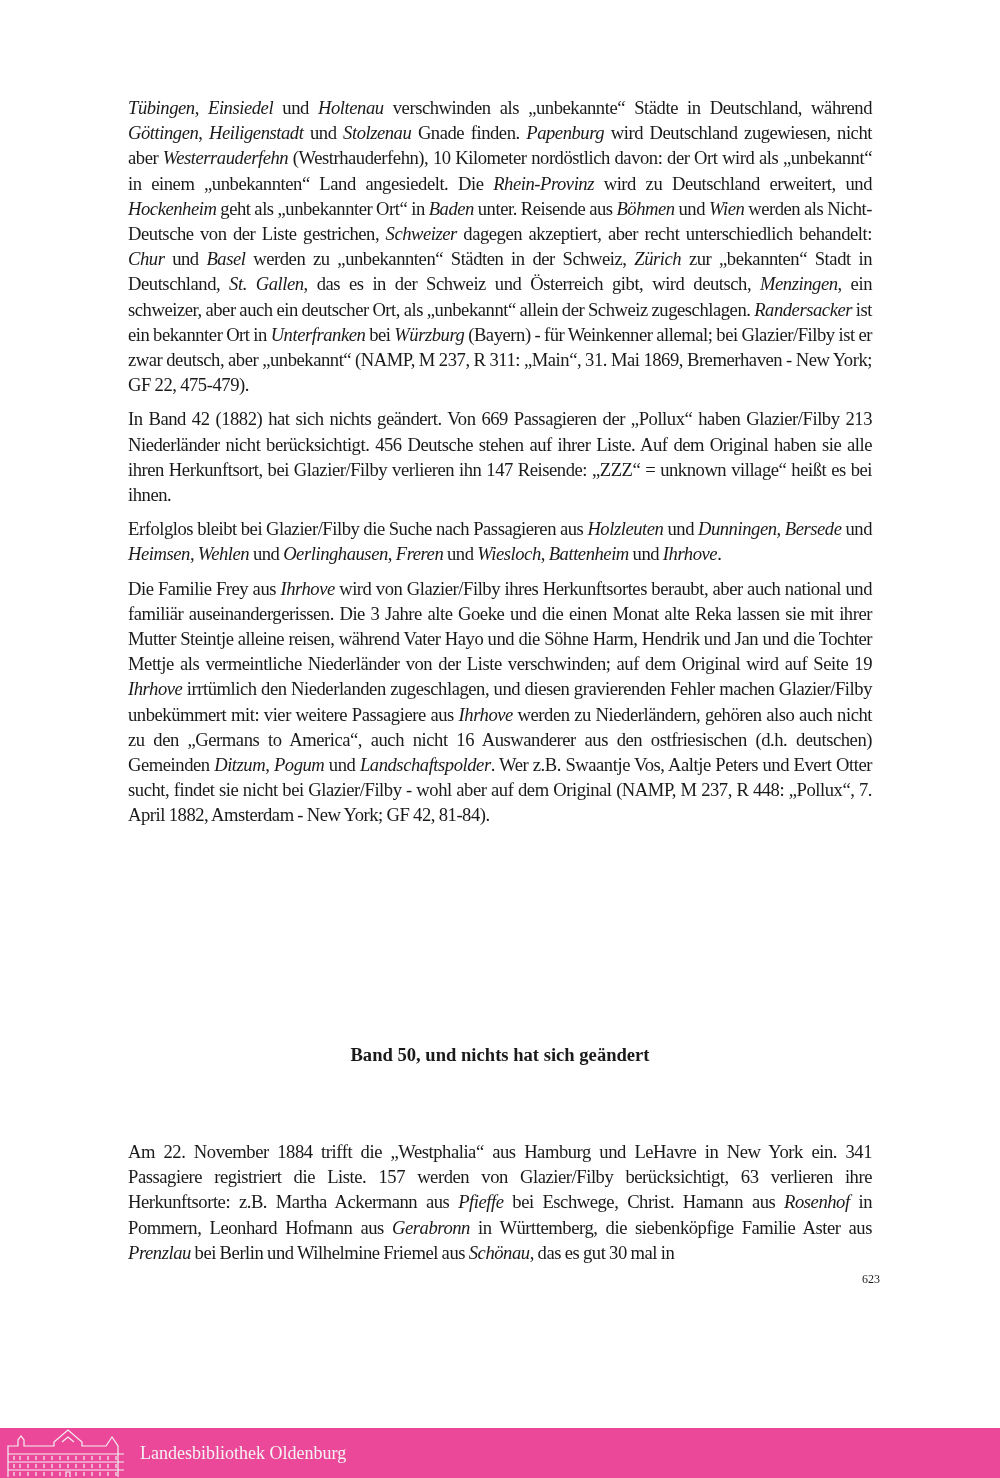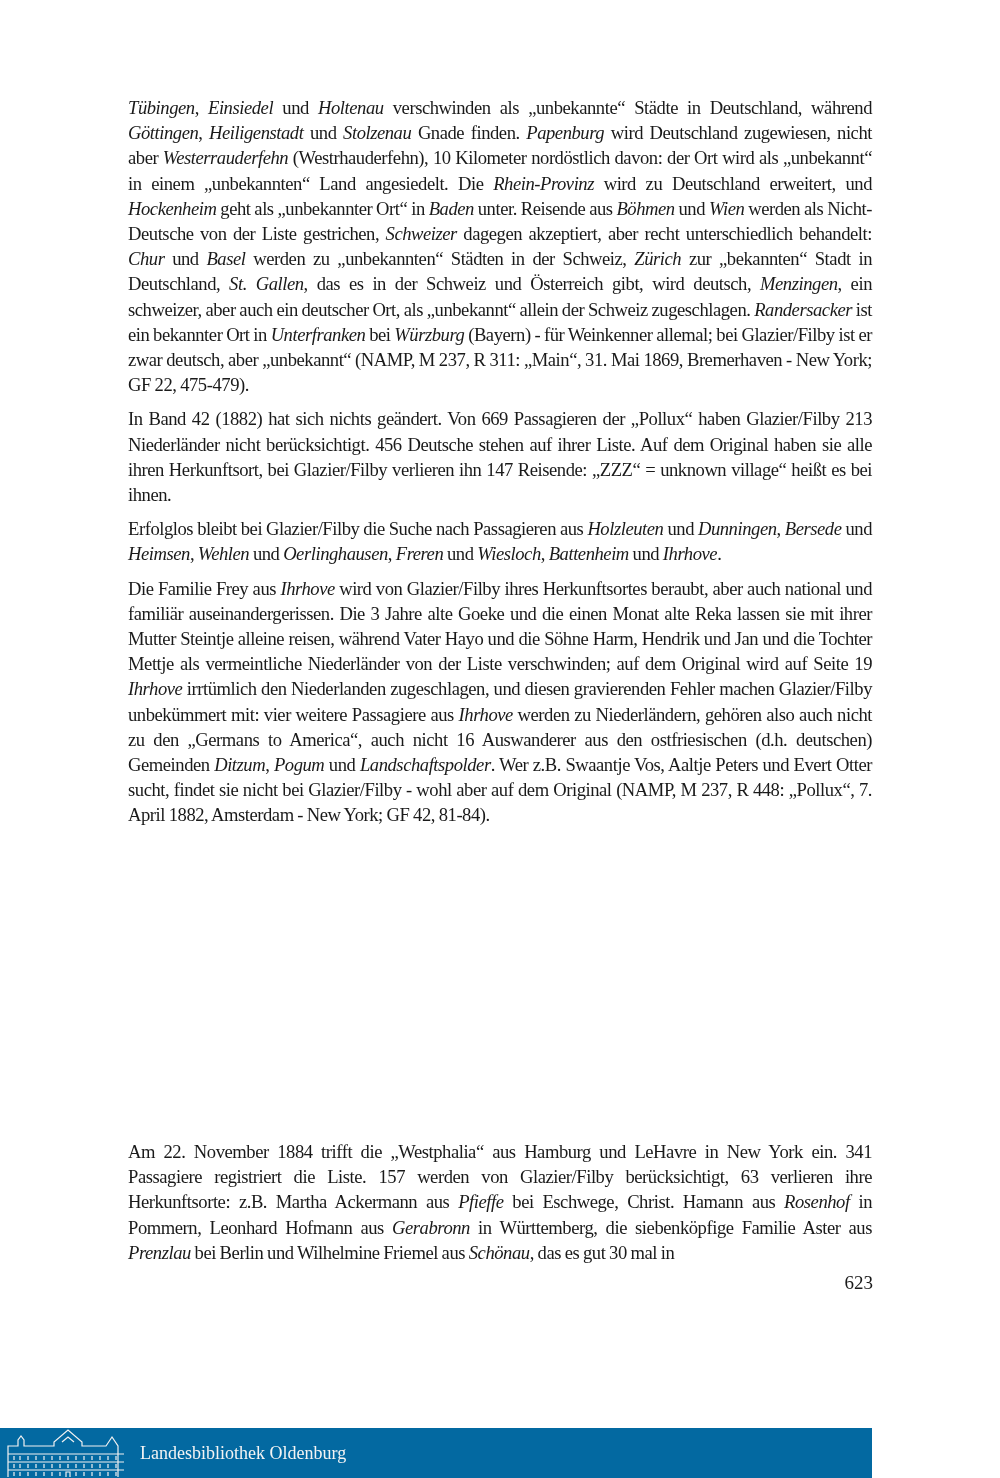--- a/index.html
+++ b/index.html
@@ -15,43 +15,44 @@
     font-family: "Liberation Serif", "DejaVu Serif", serif;
   }
   .para i { font-style: italic; }
   .heading {
     position: absolute; left: 0; width: 762px; top: 958px;
     text-align: center; font-weight: bold; font-size: 18.6px;
     font-family: "Liberation Serif", "DejaVu Serif", serif;
   }
   .section2 { position: absolute; left: 0; top: 1044px; width: 762px; }
   .page-number {
-    position: absolute; right: 8px; top: 1186px;
-    font-size: 19px; font-family: "Liberation Serif", "DejaVu Serif", serif;
+    position: absolute; right: 1px; top: 1186px;
+    font-size: 12px; font-family: "Liberation Serif", "DejaVu Serif", serif;
   }
   .footer {
-    position: absolute; left: 0; top: 1428px; width: 872px; height: 50px;
-    background: #0369a1; display: flex; align-items: center;
+    position: absolute; left: 0; top: 1428px; width: 1000px; height: 50px;
+    background: #ec4899; display: flex; align-items: center;
   }
   .logo { width: 124px; height: 50px; margin-left: 6px; }
   .footer-text {
     color: #f4f4f4; font-size: 18px; margin-left: 10px;
     font-family: "Liberation Serif", "DejaVu Serif", serif;
   }
 </style>
 </head>
 <body>
 
 <div class="page">
   <div id="section1">
       <p class="para"><i>Tübingen</i><span>, </span><i>Einsiedel</i><span> und </span><i>Holtenau</i><span> verschwinden als „unbekannte“ Städte in Deutschland, während </span><i>Göttingen</i><span>, </span><i>Heiligenstadt</i><span> und </span><i>Stolzenau</i><span> Gnade finden. </span><i>Papenburg</i><span> wird Deutschland zugewiesen, nicht aber </span><i>Westerrauderfehn</i><span> (West­rhauderfehn), 10 Kilometer nordöstlich davon: der Ort wird als „unbekannt“ in einem „unbekannten“ Land angesiedelt. Die </span><i>Rhein-Provinz</i><span> wird zu Deutsch­land erweitert, und </span><i>Hockenheim</i><span> geht als „unbekannter Ort“ in </span><i>Baden</i><span> unter. Reisende aus </span><i>Böhmen</i><span> und </span><i>Wien</i><span> werden als Nicht-Deutsche von der Liste ge­strichen, </span><i>Schweizer</i><span> dagegen akzeptiert, aber recht unterschiedlich behandelt: </span><i>Chur</i><span> und </span><i>Basel</i><span> werden zu „unbekannten“ Städten in der Schweiz, </span><i>Zürich</i><span> zur „bekannten“ Stadt in Deutschland, </span><i>St. Gallen</i><span>, das es in der Schweiz und Öster­reich gibt, wird deutsch, </span><i>Menzingen</i><span>, ein schweizer, aber auch ein deutscher Ort, als „unbekannt“ allein der Schweiz zugeschlagen. </span><i>Randersacker</i><span> ist ein be­kannter Ort in </span><i>Unterfranken</i><span> bei </span><i>Würzburg</i><span> (Bayern) - für Weinkenner allemal; bei Glazier/Filby ist er zwar deutsch, aber „unbekannt“ (NAMP, M 237, R 311: „Main“, 31. Mai 1869, Bremerhaven - New York; GF 22, 475-479).</span></p>
       <p class="para"><span>In Band 42 (1882) hat sich nichts geändert. Von 669 Passagieren der „Pollux“ haben Glazier/Filby 213 Niederländer nicht berücksichtigt. 456 Deutsche ste­hen auf ihrer Liste. Auf dem Original haben sie alle ihren Herkunftsort, bei Glazier/Filby verlieren ihn 147 Reisende: „ZZZ“ = unknown village“ heißt es bei ihnen.</span></p>
       <p class="para"><span>Erfolglos bleibt bei Glazier/Filby die Suche nach Passagieren aus </span><i>Holzleuten</i><span> und </span><i>Dunningen</i><span>, </span><i>Bersede</i><span> und </span><i>Heimsen</i><span>, </span><i>Wehlen</i><span> und </span><i>Oerlinghausen</i><span>, </span><i>Freren</i><span> und </span><i>Wiesloch</i><span>, </span><i>Battenheim</i><span> und </span><i>Ihrhove</i><span>.</span></p>
       <p class="para"><span>Die Familie Frey aus </span><i>Ihrhove</i><span> wird von Glazier/Filby ihres Herkunftsortes be­raubt, aber auch national und familiär auseinandergerissen. Die 3 Jahre alte Goeke und die einen Monat alte Reka lassen sie mit ihrer Mutter Steintje al­leine reisen, während Vater Hayo und die Söhne Harm, Hendrik und Jan und die Tochter Mettje als vermeintliche Niederländer von der Liste verschwinden; auf dem Original wird auf Seite 19 </span><i>Ihrhove</i><span> irrtümlich den Niederlanden zuge­schlagen, und diesen gravierenden Fehler machen Glazier/Filby unbekümmert mit: vier weitere Passagiere aus </span><i>Ihrhove</i><span> werden zu Niederländern, gehören also auch nicht zu den „Germans to America“, auch nicht 16 Auswanderer aus den ostfriesischen (d.h. deutschen) Gemeinden </span><i>Ditzum</i><span>, </span><i>Pogum</i><span> und </span><i>Land­schaftspolder</i><span>. Wer z.B. Swaantje Vos, Aaltje Peters und Evert Otter sucht, findet sie nicht bei Glazier/Filby - wohl aber auf dem Original (NAMP, M 237, R 448: „Pollux“, 7. April 1882, Amsterdam - New York; GF 42, 81-84).</span></p>
     </div>
+  <div class="heading">Band 50, und nichts hat sich geändert</div>
   <div class="section2" id="section2">
       <p class="para"><span>Am 22. November 1884 trifft die „Westphalia“ aus Hamburg und LeHavre in New York ein. 341 Passagiere registriert die Liste. 157 werden von Glazier/Filby berücksichtigt, 63 verlieren ihre Herkunftsorte: z.B. Martha Ackermann aus </span><i>Pfieffe</i><span> bei Eschwege, Christ. Hamann aus </span><i>Rosenhof</i><span> in Pommern, Leonhard Hofmann aus </span><i>Gerabronn</i><span> in Württemberg, die siebenköpfige Familie Aster aus </span><i>Prenzlau</i><span> bei Berlin und Wilhelmine Friemel aus </span><i>Schönau</i><span>, das es gut 30 mal in</span></p>
     </div>
   <div class="page-number">623</div>
 </div>
 
 <div class="footer">
   <svg class="logo" viewBox="0 0 124 50" fill="none" stroke="#f2f2f2" stroke-width="1.2">
     <path d="M2 49 V18 h10 v-6 l3 -4 l3 4 v6 h30 v-4 l14 -12 l14 12 v4 h24 l6 -9 l6 9 v31"></path>
     <path d="M2 26 H118 M2 34 H118 M2 42 H118"></path>

